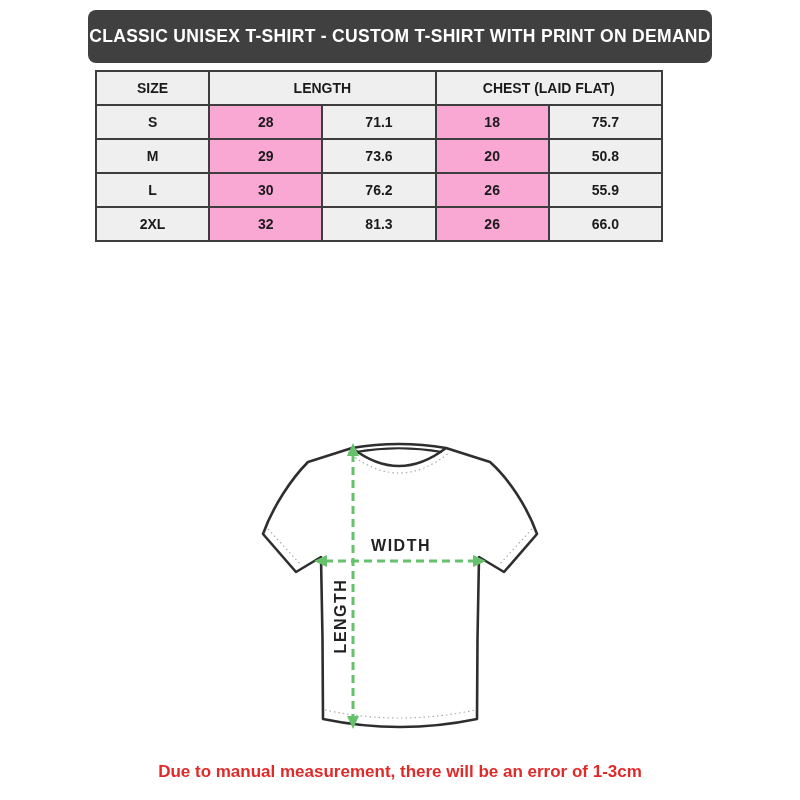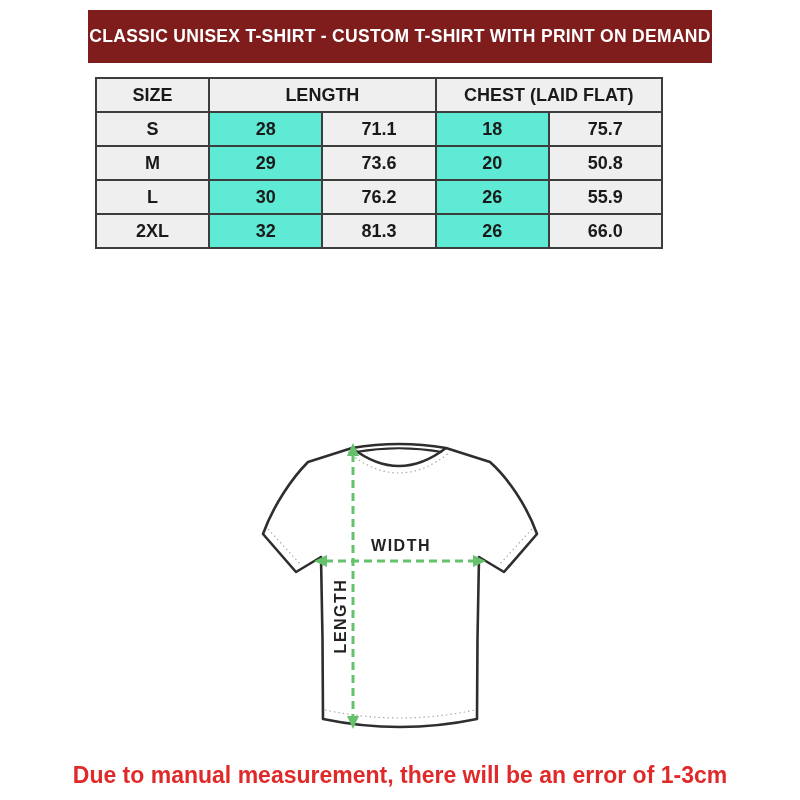--- a/index.html
+++ b/index.html
@@ -2,44 +2,44 @@
 <html><head>
 <meta charset="utf-8">
 <style>
   * { margin: 0; padding: 0; box-sizing: border-box; }
   html, body { background: #ffffff; }
   body { font-family: "Liberation Sans", sans-serif; }
   .page { position: relative; width: 800px; height: 800px; background: #ffffff; overflow: hidden; }
 
   .banner {
     position: absolute; left: 88px; top: 10px; width: 624px; height: 53px;
-    background: #7f1d1d; color: #ffffff;
+    background: #404040; color: #ffffff;
     display: flex; align-items: center; justify-content: center;
-    font-size: 17.5px; font-weight: 700; letter-spacing: 0.3px; text-align: center;
+    font-size: 17.5px; font-weight: 700; letter-spacing: 0.3px; text-align: center; border-radius: 8px;
   }
 
   table.size-table {
-    position: absolute; left: 95px; top: 77px; width: 568px;
+    position: absolute; left: 95px; top: 70px; width: 568px;
     border-collapse: collapse; table-layout: fixed;
-    font-size: 18px; font-weight: 700; color: #1a1a1a;
+    font-size: 14px; font-weight: 700; color: #1a1a1a;
   }
   .size-table th, .size-table td {
     border: 2px solid #3d3d3d; height: 34px;
     text-align: center; vertical-align: middle;
-    background: #5eead4; font-weight: 700;
+    background: #f9a8d4; font-weight: 700;
   }
   .size-table thead th { background: #efefef; }
   .size-table td.shade { background: #efefef; }
 
   .tshirt-fig { position: absolute; left: 255px; top: 437px; width: 290px; height: 302px; }
   .tshirt-fig svg { display: block; }
 
   .footnote {
     position: absolute; left: 0; top: 762px; width: 800px;
-    text-align: center; color: #e02a2a; font-size: 23px; font-weight: 700;
+    text-align: center; color: #e02a2a; font-size: 17px; font-weight: 700;
   }
 </style>
 </head>
 <body>
 
 <div class="page">
 
   <header class="banner">
     <span>CLASSIC UNISEX T-SHIRT - CUSTOM T-SHIRT WITH PRINT ON DEMAND</span>
   </header>

